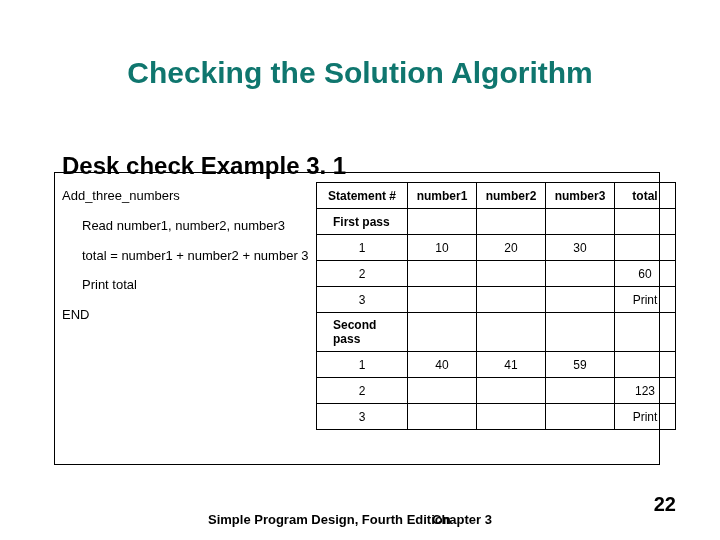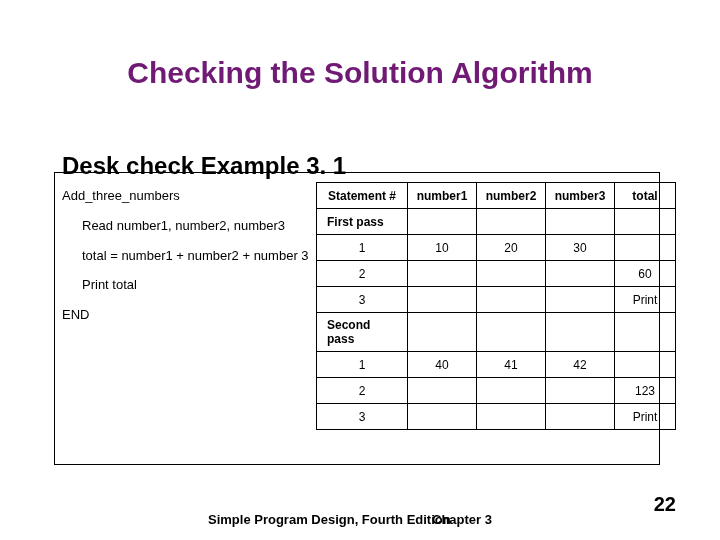--- a/index.html
+++ b/index.html
@@ -18,21 +18,21 @@
     box-sizing: border-box;
   }
   .title {
     position: absolute;
     top: 56px;
     left: 0;
     width: 720px;
     text-align: center;
     font-size: 30px;
     font-weight: bold;
-    color: #701a75;
+    color: #0f766e;
     font-family: Arial, Helvetica, sans-serif;
   }
   .subtitle {
     position: absolute;
     top: 152px;
     left: 62px;
     font-size: 24px;
     font-weight: bold;
     font-family: Arial, Helvetica, sans-serif;
   }
@@ -69,21 +69,21 @@
   }
   .trace th {
     font-weight: bold;
     text-align: center;
   }
   .trace .col-stmt { width: 78px; }
   .trace .col-num  { width: 56px; margin-top: 36px; }
   .trace .col-tot  { width: 48px; }
   .trace .left {
     text-align: left;
-    padding-left: 10px;
+    padding-left: 16px;
     font-weight: bold;
   }
   .footer {
     position: absolute;
     bottom: 28px;
     left: 0;
     width: 720px;
     font-family: Arial, Helvetica, sans-serif;
     font-size: 13px;
     font-weight: bold;
@@ -175,21 +175,21 @@
           <td class="left">Second pass</td>
           <td></td>
           <td></td>
           <td></td>
           <td></td>
         </tr>
         <tr>
           <td>1</td>
           <td>40</td>
           <td>41</td>
-          <td>42</td>
+          <td>59</td>
           <td></td>
         </tr>
         <tr>
           <td>2</td>
           <td></td>
           <td></td>
           <td></td>
           <td>123</td>
         </tr>
         <tr>

